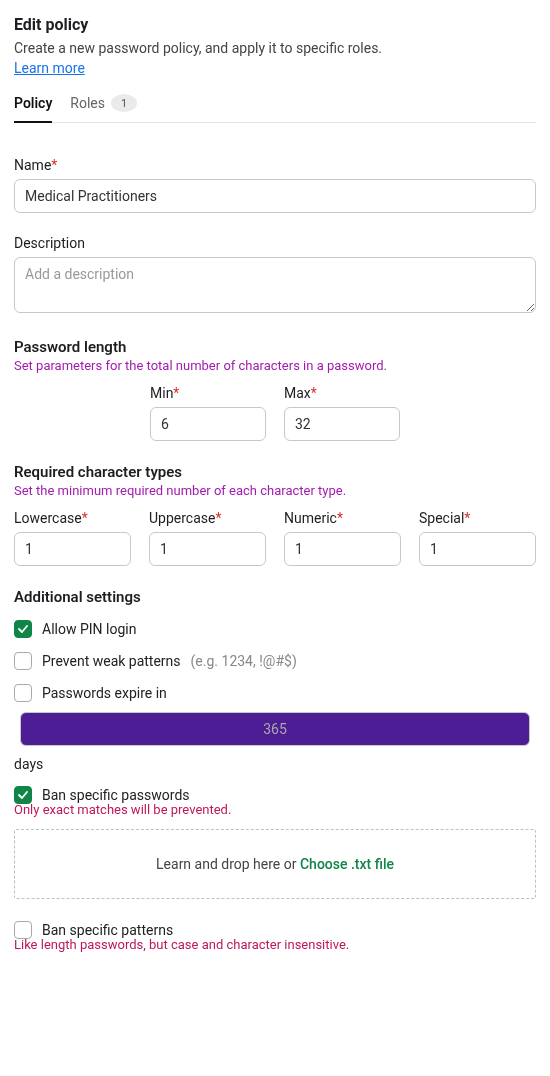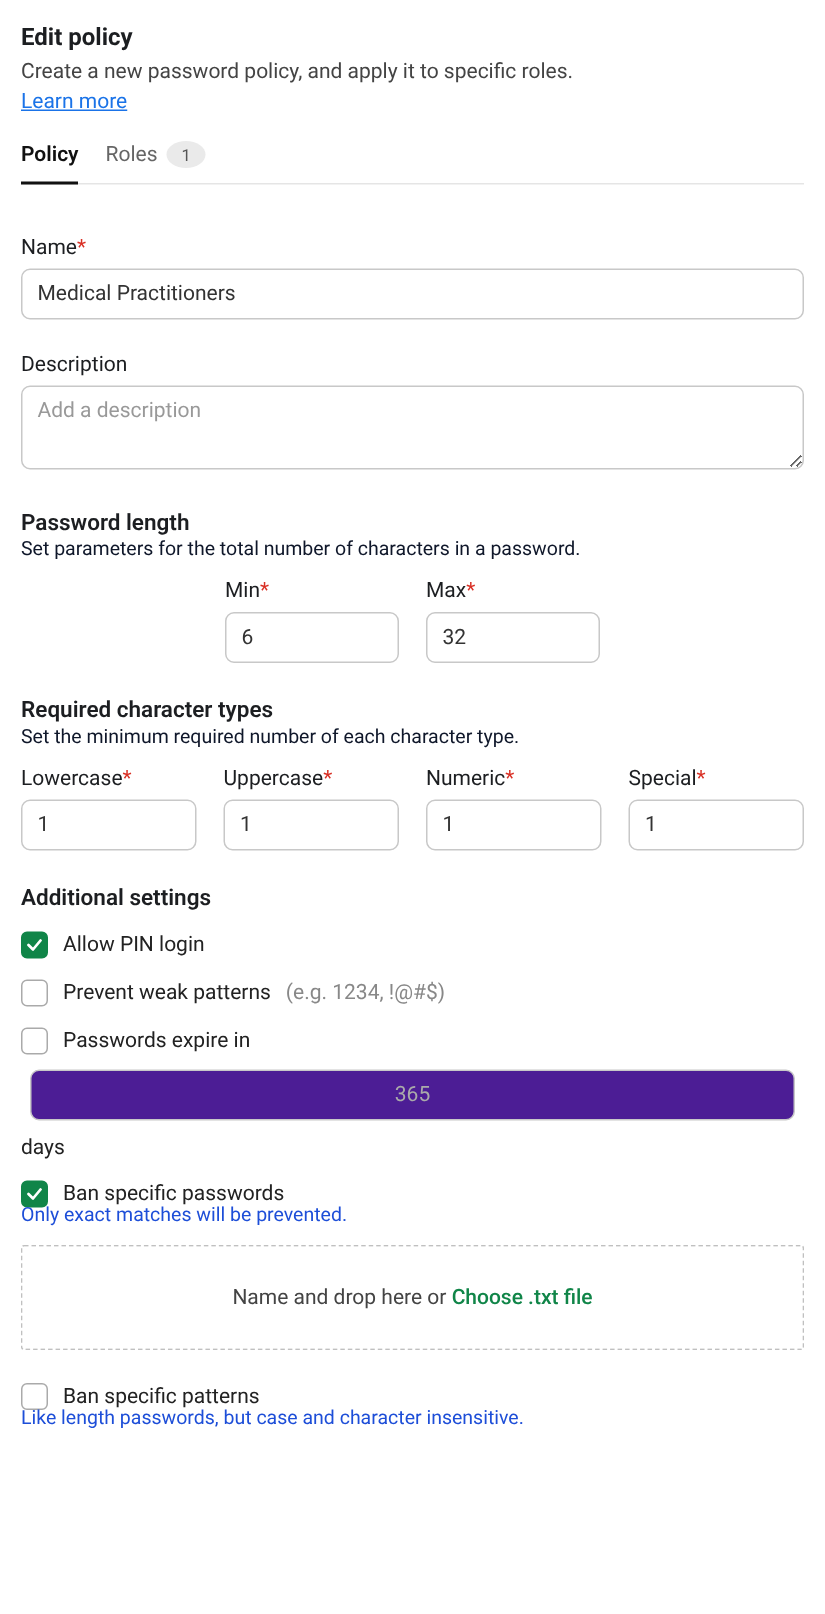--- a/index.html
+++ b/index.html
@@ -28,39 +28,39 @@
     border: 1px solid #c8c8c8;
     border-radius: 6px;
     padding: 8px 10px;
     font-size: 14px;
     font-family: inherit;
     color: #333;
   }
   textarea { height: 56px; resize: both; color: #4c1d95; }
   textarea::placeholder { color: #999; }
   .section-title { font-size: 15px; font-weight: 600; margin-bottom: 2px; }
-  .section-sub { font-size: 13px; color: #0f172a; margin-bottom: 12px; }
+  .section-sub { font-size: 13px; color: #a21caf; margin-bottom: 12px; }
   .row { display: flex; gap: 18px; margin-bottom: 22px; justify-content: center; }
   .col { flex: 0 0 auto; width: 116px; }
   .col4 { flex: 1 1 0; }
   .col input { text-align: left; }
   .char-row .col4 input { width: 100%; }
   .chk-row { display: flex; align-items: center; gap: 10px; margin: 14px 0; color: #222; flex-wrap: wrap; }
   .chk {
     width: 16px; height: 16px; border: 1.5px solid #aaa; border-radius: 4px; background: #fff;
     display: inline-flex; align-items: center; justify-content: center; cursor: pointer;
     flex-shrink: 0;
   }
   .chk.checked { background: #108548; border-color: #108548; }
   .chk.checked svg { display: block; }
   .chk svg { display: none; width: 10px; height: 10px; }
   .hint { color: #888; }
   .inline-input { width: 44px; text-align: center; padding: 6px 4px; margin: 0 6px; }
   .inline-input.disabled { background: #4c1d95; color: #aaa; }
-  .hint-line { font-size: 13px; color: #1d4ed8; margin: -6px 0 12px 0; }
+  .hint-line { font-size: 13px; color: #be185d; margin: -6px 0 12px 0; }
   .dropzone {
     border: 1px dashed #c0c0c0;
     border-radius: 2px;
     padding: 26px 10px;
     text-align: center;
     font-size: 14px;
     color: #444;
     margin-bottom: 22px;
   }
   .dropzone .choose { color: #108548; font-weight: 500; cursor: pointer; }
@@ -180,21 +180,21 @@
       <span class="chk checked">
         <svg viewBox="0 0 10 10">
             <path d="M1 5 L4 8 L9 2" stroke="#fff" stroke-width="1.8" fill="none" stroke-linecap="round" stroke-linejoin="round"></path>
           </svg>
       </span>
       <span>Ban specific passwords</span>
     </div>
     <div class="hint-line">Only exact matches will be prevented.</div>
 
     <div class="dropzone">
-      <span>Name and drop here </span><span>or </span><span class="choose">Choose .txt file</span>
+      <span>Learn and drop here </span><span>or </span><span class="choose">Choose .txt file</span>
     </div>
 
     <div class="chk-row" style="margin-bottom:4px">
       <span class="chk">
         
       </span>
       <span>Ban specific patterns</span>
     </div>
     <div class="hint-line">Like length passwords, but case and character insensitive.</div>
   </div>

